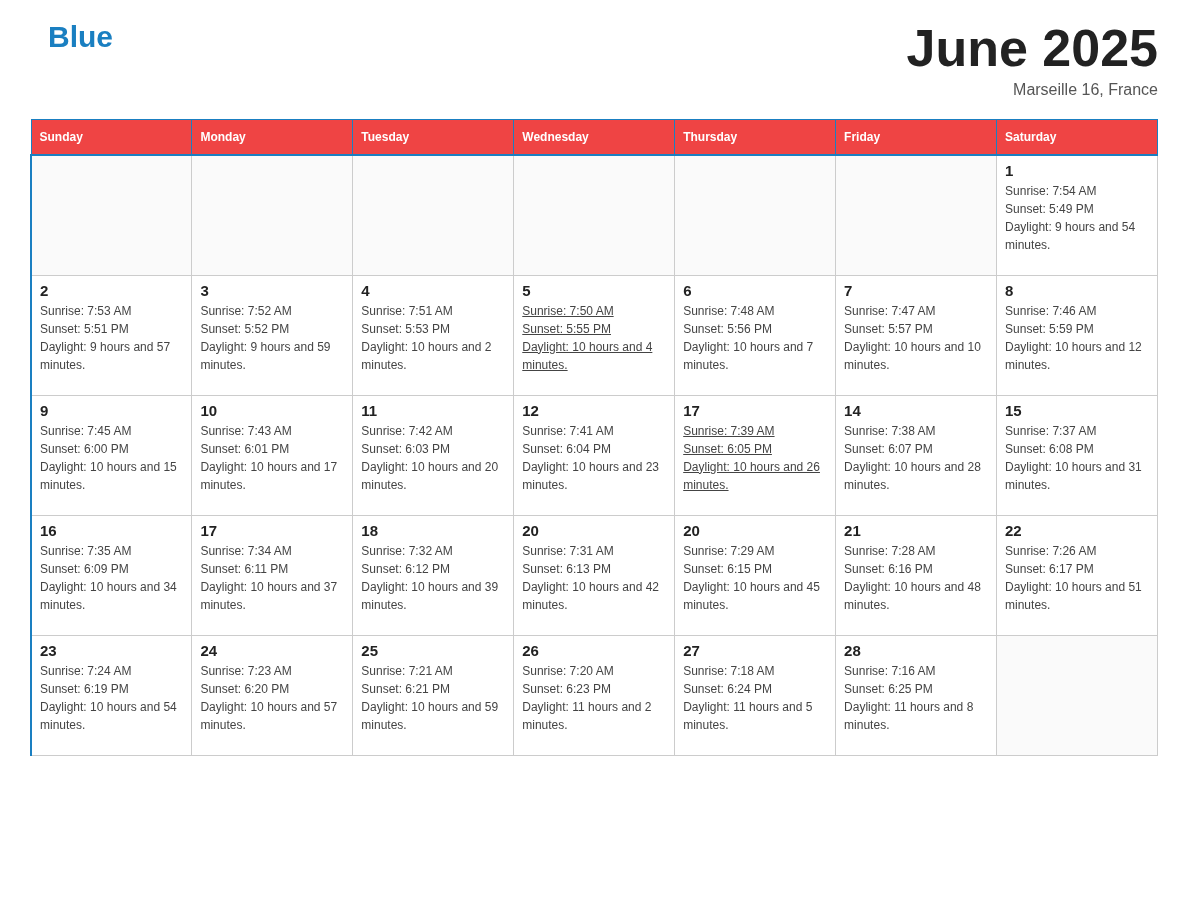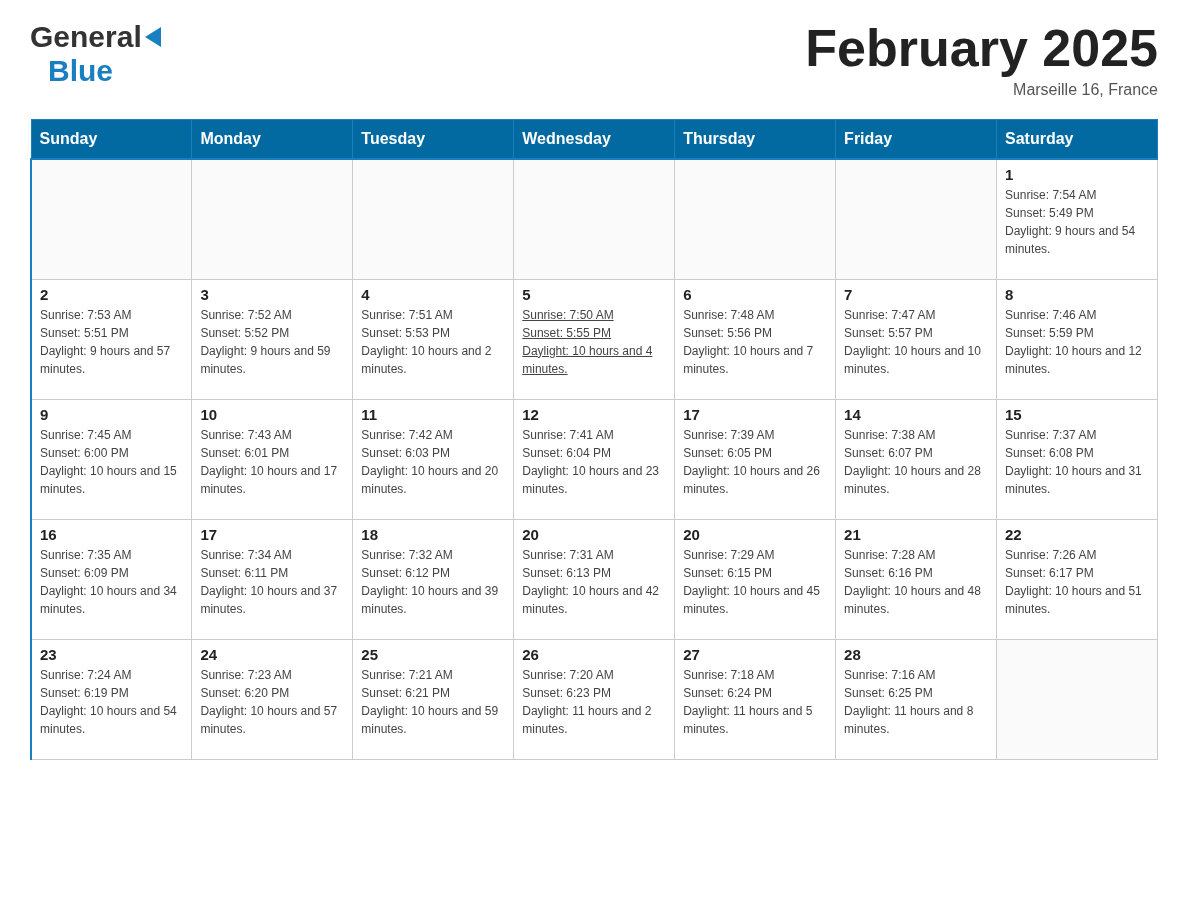--- a/index.html
+++ b/index.html
@@ -34,23 +34,23 @@
       font-size: 16px;
       color: #555;
       margin-top: 4px;
     }
     table {
       width: 100%;
       border-collapse: collapse;
       table-layout: fixed;
     }
     thead tr th {
-      background-color: #0369a1;
+      background-color: #ef4444;
       color: #fff;
-      font-size: 16px;
+      font-size: 12px;
       font-weight: bold;
       padding: 10px 8px;
       text-align: left;
       border: 1px solid #1a7fc1;
     }
     tbody tr td {
       vertical-align: top;
       border: 1px solid #ccc;
       padding: 6px 8px;
       font-size: 12.5px;
@@ -105,28 +105,24 @@
       font-size: 30px;
       font-weight: bold;
       margin-left: 18px;
     }
   </style>
 </head>
 <body>
 
 <div class="header">
   <div class="logo">
-    <div class="logo-wrapper">
-      <span class="logo-general">General</span>
-      <span class="logo-triangle"></span>
-    </div>
     <span class="logo-blue-text">Blue</span>
   </div>
   <div class="title-block">
-    <div class="month-title">February 2025</div>
+    <div class="month-title">June 2025</div>
     <div class="location-title">Marseille 16, France</div>
   </div>
 </div>
 
 <table>
   <thead>
     <tr>
     <th>Sunday</th>
         <th>Monday</th>
         <th>Tuesday</th>
@@ -215,21 +211,21 @@
 Daylight: 10 hours and 20 minutes.</div>
         </td>
         <td>
           <span class="day-number">12</span>
           <div class="day-info" style="white-space: pre-line;">Sunrise: 7:41 AM
 Sunset: 6:04 PM
 Daylight: 10 hours and 23 minutes.</div>
         </td>
         <td>
           <span class="day-number">17</span>
-          <div class="day-info" style="white-space: pre-line;">Sunrise: 7:39 AM
+          <div class="day-info" style="white-space: pre-line; text-decoration: underline;">Sunrise: 7:39 AM
 Sunset: 6:05 PM
 Daylight: 10 hours and 26 minutes.</div>
         </td>
         <td>
           <span class="day-number">14</span>
           <div class="day-info" style="white-space: pre-line;">Sunrise: 7:38 AM
 Sunset: 6:07 PM
 Daylight: 10 hours and 28 minutes.</div>
         </td>
         <td>

